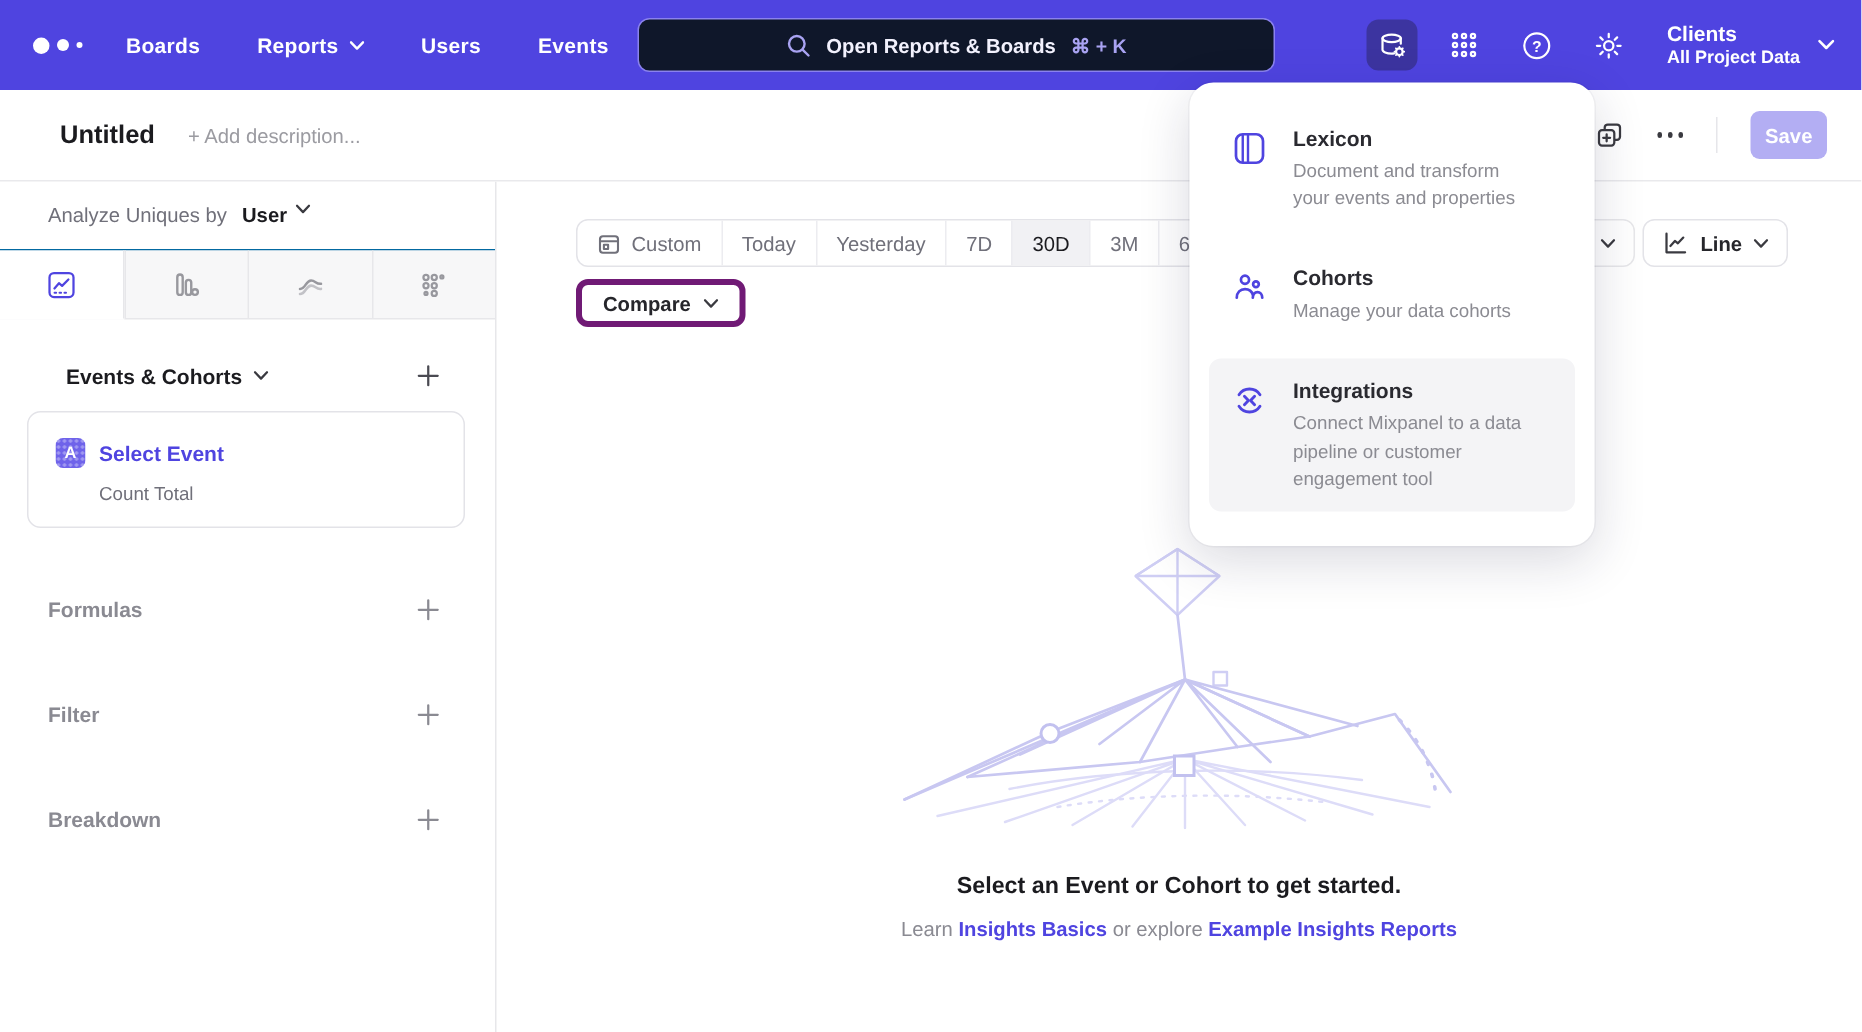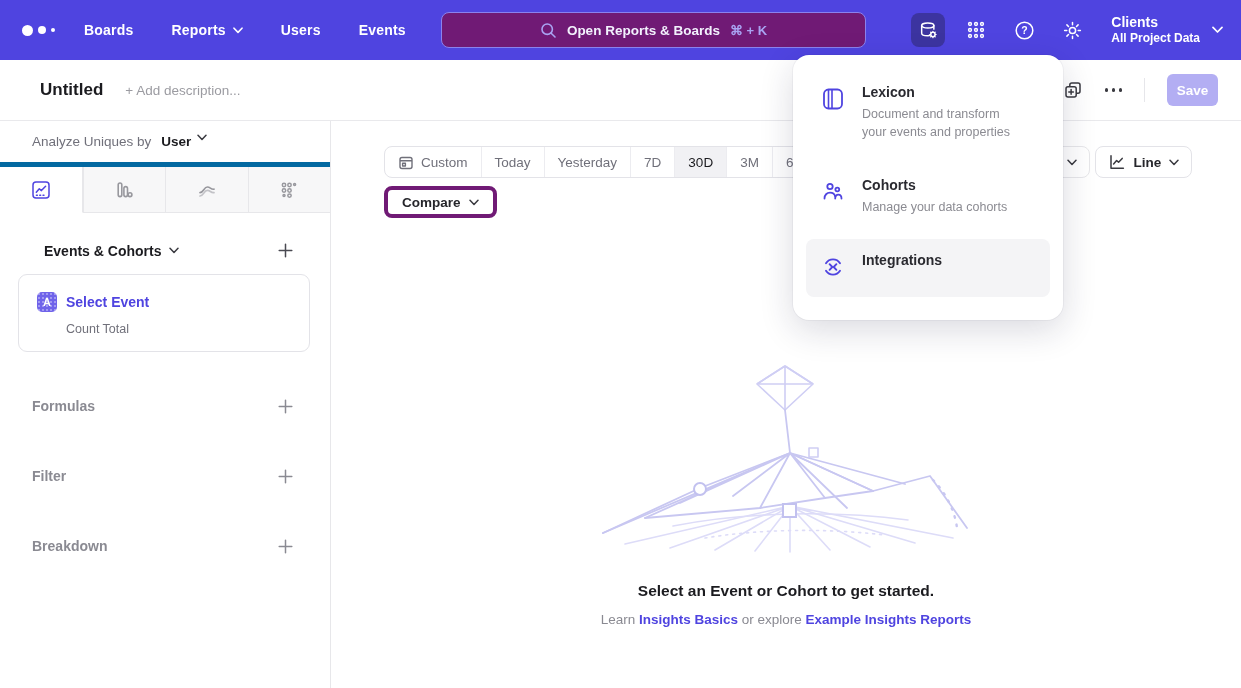--- a/index.html
+++ b/index.html
@@ -13,22 +13,22 @@
   .logo { display:flex; align-items:center; gap:5px; margin-left:22px; width:44px; }
   .logo .d1{width:11px;height:11px;border-radius:50%;background:#fff;}
   .logo .d2{width:8px;height:8px;border-radius:50%;background:#fff;}
   .logo .d3{width:4px;height:4px;border-radius:50%;background:#fff;}
   .nav-links { display:flex; align-items:center; gap:38px; margin-left:18px; }
   .nav-link { color:#fff; font-size:14px; font-weight:700; letter-spacing:.2px;
               display:flex; align-items:center; gap:7px; cursor:pointer; }
   .chev { display:inline-block; }
   .chev svg { display:block; }
   .searchbar { position:absolute; left:425px; top:12px; width:425px; height:36px;
-               background:#701a75; border:1px solid #8a82ee; border-radius:8px;
-               display:flex; align-items:center; justify-content:center; gap:10px; cursor:pointer;margin-left:16px; }
+               background:#0f172a; border:1px solid #8a82ee; border-radius:8px;
+               display:flex; align-items:center; justify-content:center; gap:10px; cursor:pointer; }
   .searchbar .s-label { color:#f2f1fd; font-size:13.5px; font-weight:700; }
   .searchbar .s-short { color:#a9a3f2; font-size:13px; font-weight:600; }
   .nav-right { position:absolute; right:18px; top:0; height:60px; display:flex; align-items:center; gap:14px; }
   .nav-iconbtn { width:34px; height:34px; border-radius:8px; display:flex; align-items:center;
                  justify-content:center; color:#fff; cursor:pointer; }
   .nav-iconbtn.active { background:#3c34a0; }
   .project { display:flex; align-items:center; gap:12px; margin-left:8px; cursor:pointer; color:#fff; }
   .project .p-org { font-size:14px; font-weight:700; line-height:1.25; }
   .project .p-scope { font-size:12px; font-weight:700; line-height:1.25; }
 
@@ -41,21 +41,21 @@
   .h-icon { color:#3a3a40; cursor:pointer; display:flex; }
   .dots3 { display:flex; gap:3.5px; cursor:pointer; }
   .dots3 i { width:3.5px; height:3.5px; border-radius:50%; background:#3a3a40; }
   .h-divider { width:1px; height:24px; background:#e6e6ea; }
   .save-btn { width:51px; height:32px; border:none; border-radius:6px; background:#b3aef3;
               color:#fff; font-size:13.5px; font-weight:700; font-family:inherit; cursor:pointer; }
 
   
   .sidebar { position:absolute; left:0; top:121px; width:331px; height:567px;
              background:#fff; border-right:1px solid #e7e7ea; }
-  .analyze-row { height:46px; border-bottom:5px solid #0369a1; display:flex; align-items:center;
+  .analyze-row { height:46px; border-bottom:1px solid #0369a1; display:flex; align-items:center;
                  padding-left:32px; gap:6px; }
   .analyze-label { font-size:13.5px; color:#70707a; }
   .analyze-value { font-size:13.5px; font-weight:700; color:#1b1b1f; margin-left:4px;
                    display:flex; gap:6px; cursor:pointer; }
   .charttabs { height:46px; display:flex; border-bottom:1px solid #e7e7ea; }
   .charttab { flex:1; display:flex; align-items:center; justify-content:center;
               background:#f7f7f8; border-left:1px solid #e7e7ea; color:#98989e; cursor:pointer; }
   .charttab:first-child { border-left:none; }
   .charttab.selected { background:#fff; color:#4f44e0; border-bottom:1px solid #fff;
                        margin-bottom:-1px; border-right:1px solid #e7e7ea; }
@@ -435,17 +435,18 @@
       <span class="mi-icon">
         <svg width="26" height="26" viewBox="0 0 26 26" fill="none" stroke="currentColor" stroke-width="1.9" stroke-linecap="round" stroke-linejoin="round">
           <path d="M6 9.2a8.3 8.3 0 0 1 14 0"></path>
           <path d="M20 16.8a8.3 8.3 0 0 1-14 0"></path>
           <path d="M9.6 10.2 L12.3 13 L9.6 15.8"></path>
           <path d="M16.4 10.2 L13.7 13 L16.4 15.8"></path>
         </svg>
       </span>
       <div class="mi-text">
         <div class="mi-title">Integrations</div>
+        <div class="mi-desc">Connect Mixpanel to a data pipeline or customer engagement tool</div>
       </div>
     </div>
 
   </div>
 </div>
 
 </body></html>

